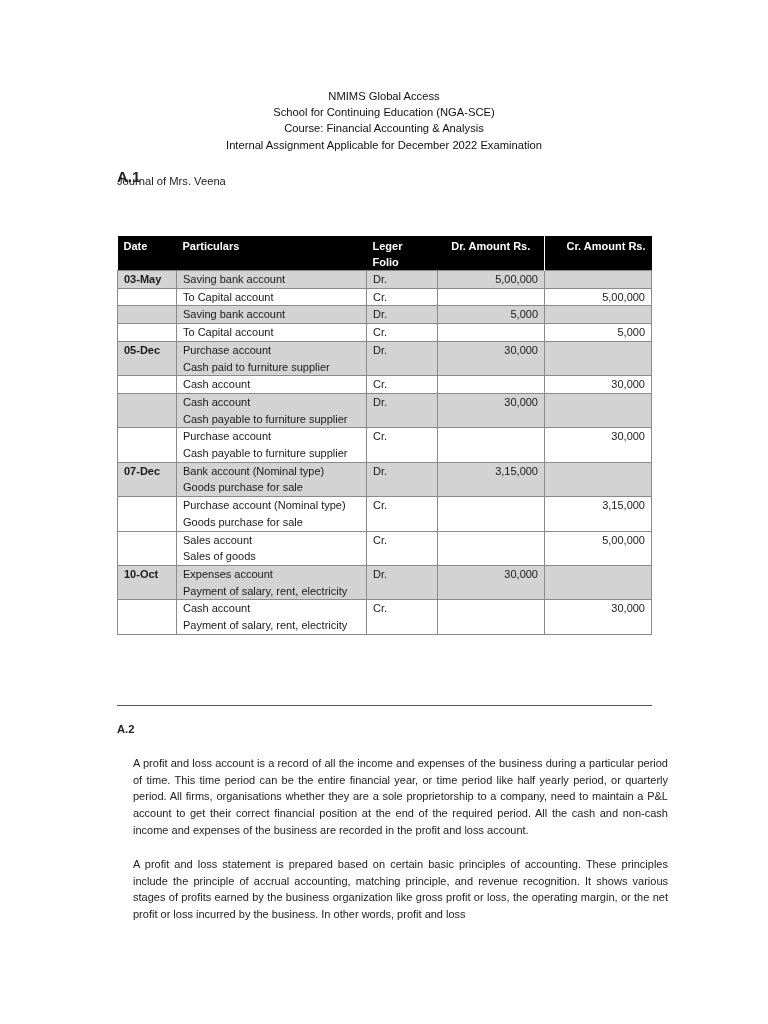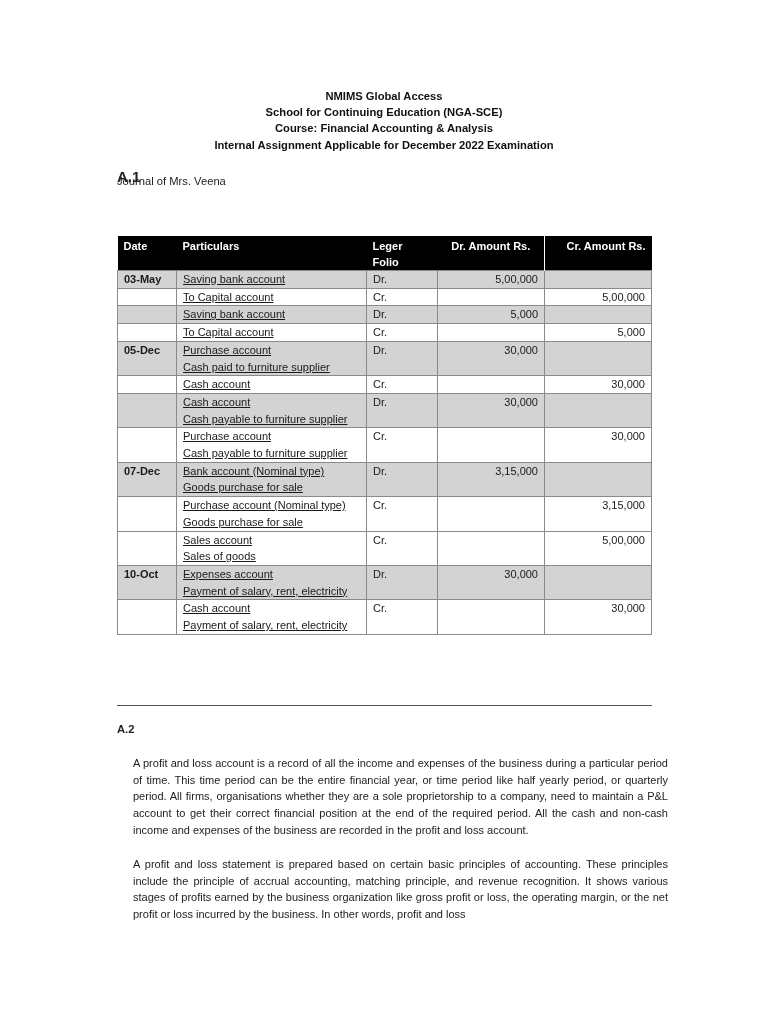--- a/index.html
+++ b/index.html
@@ -1,35 +1,35 @@
 <!DOCTYPE html>
 <html><head>
 <meta charset="utf-8">
 <style>
   html, body { margin:0; padding:0; background:#ffffff; }
   body { width:768px; height:1024px; position:relative; overflow:hidden;
          font-family:"Liberation Sans", sans-serif; color:#1a1a1a; }
   .page { position:absolute; left:0; top:0; width:768px; height:1024px; }
   .header { position:absolute; left:0; width:768px; top:88px; text-align:center;
-            font-weight:bold; font-size:11.2px; line-height:16.2px; color:#111; }
+            font-weight:normal; font-size:11.2px; line-height:16.2px; color:#111; }
   .sec-a1 { position:absolute; left:117px; top:168px; font-family:Liberation Sans, sans-serif;
             font-weight:bold; font-size:15px; color:#222; }
   .sub-a1 { position:absolute; left:117px; top:175px; font-size:11.2px; color:#222; }
 
   table.journal { position:absolute; left:117px; top:236px; border-collapse:collapse;
                   font-size:11px; color:#1a1a1a; }
   table.journal th { background:#000; color:#fff; text-align:left; vertical-align:top;
                      font-weight:bold; padding:2px 6px 0 6px; height:32px; line-height:16px;
                      border:none; }
   table.journal th.cr-h { border-left:1px solid #ffffff; }
   table.journal td { border:1px solid #8a8a8a; padding:0 6px; line-height:16.7px;
                      vertical-align:top; }
   table.journal tr.shade td { background:#d3d3d3; }
   td.date { font-weight:bold; width:46px; }
-  td.part { width:177px;text-decoration:underline; }
+  td.part { width:177px; }
   td.lf { width:58px; }
   td.amt { width:94px; text-align:right; }
   .c-date { width:46px; } .c-part { width:177px; } .c-lf { width:58px; }
   .c-dr { width:94px; } .c-cr { width:94px; }
 
   .rule { position:absolute; left:117px; top:705px; width:535px; height:0;
           border-top:1.5px solid #555; }
   .sec-a2 { position:absolute; left:117px; top:723px; font-weight:bold; font-size:11.2px; color:#222; }
   .para { position:absolute; left:117px; width:535px; font-size:11px; line-height:16.7px;
           text-align:justify; color:#222; margin:16px; }

